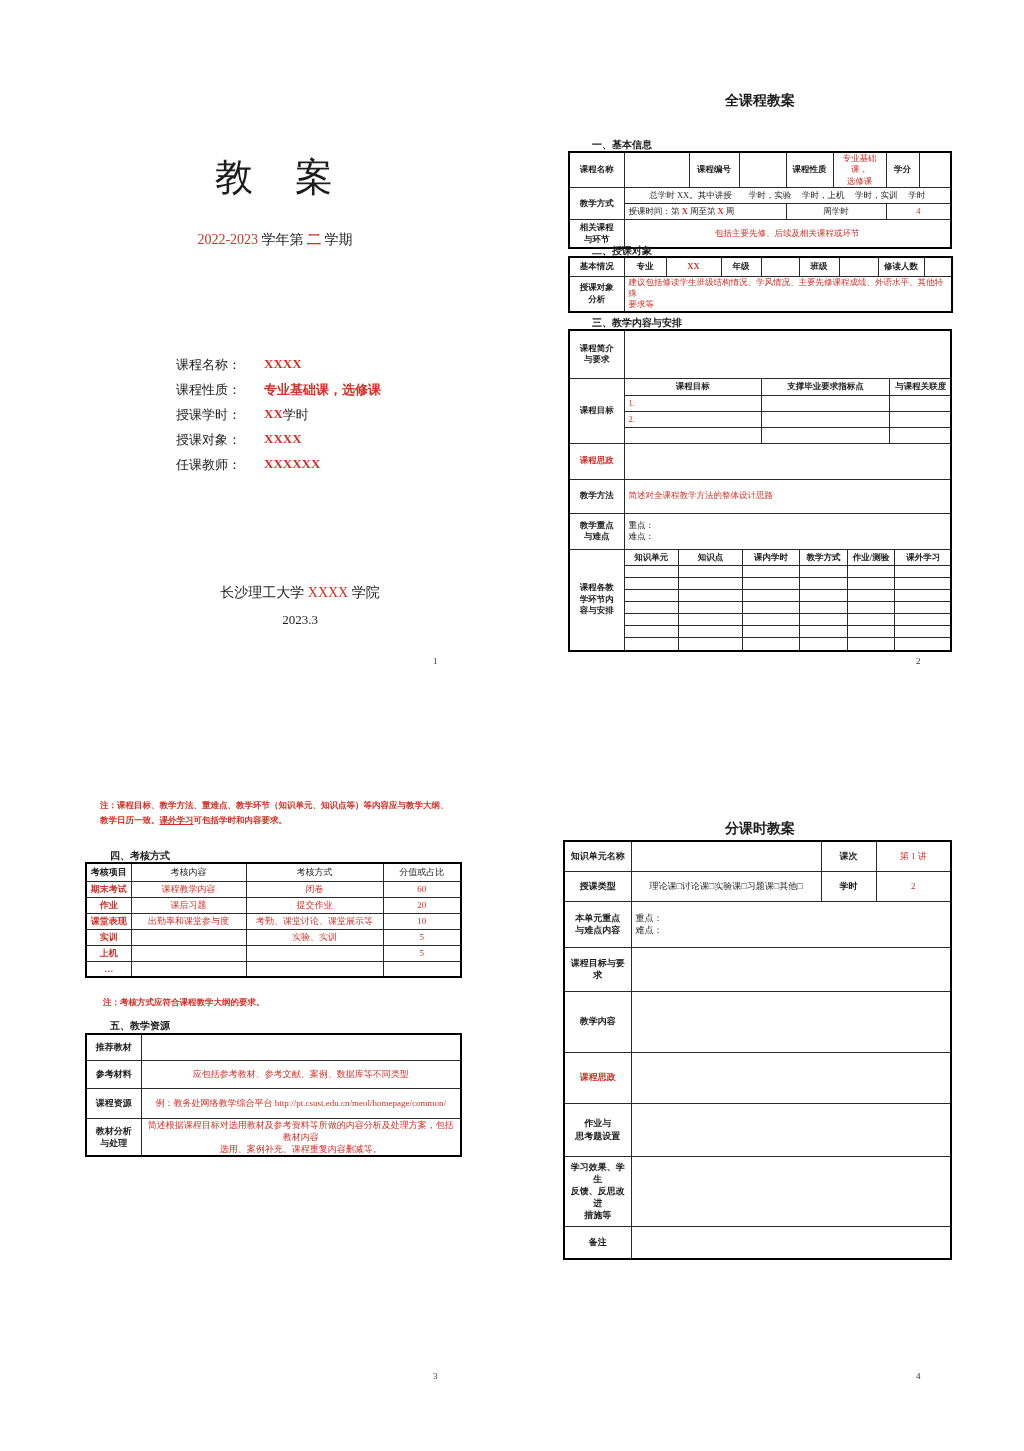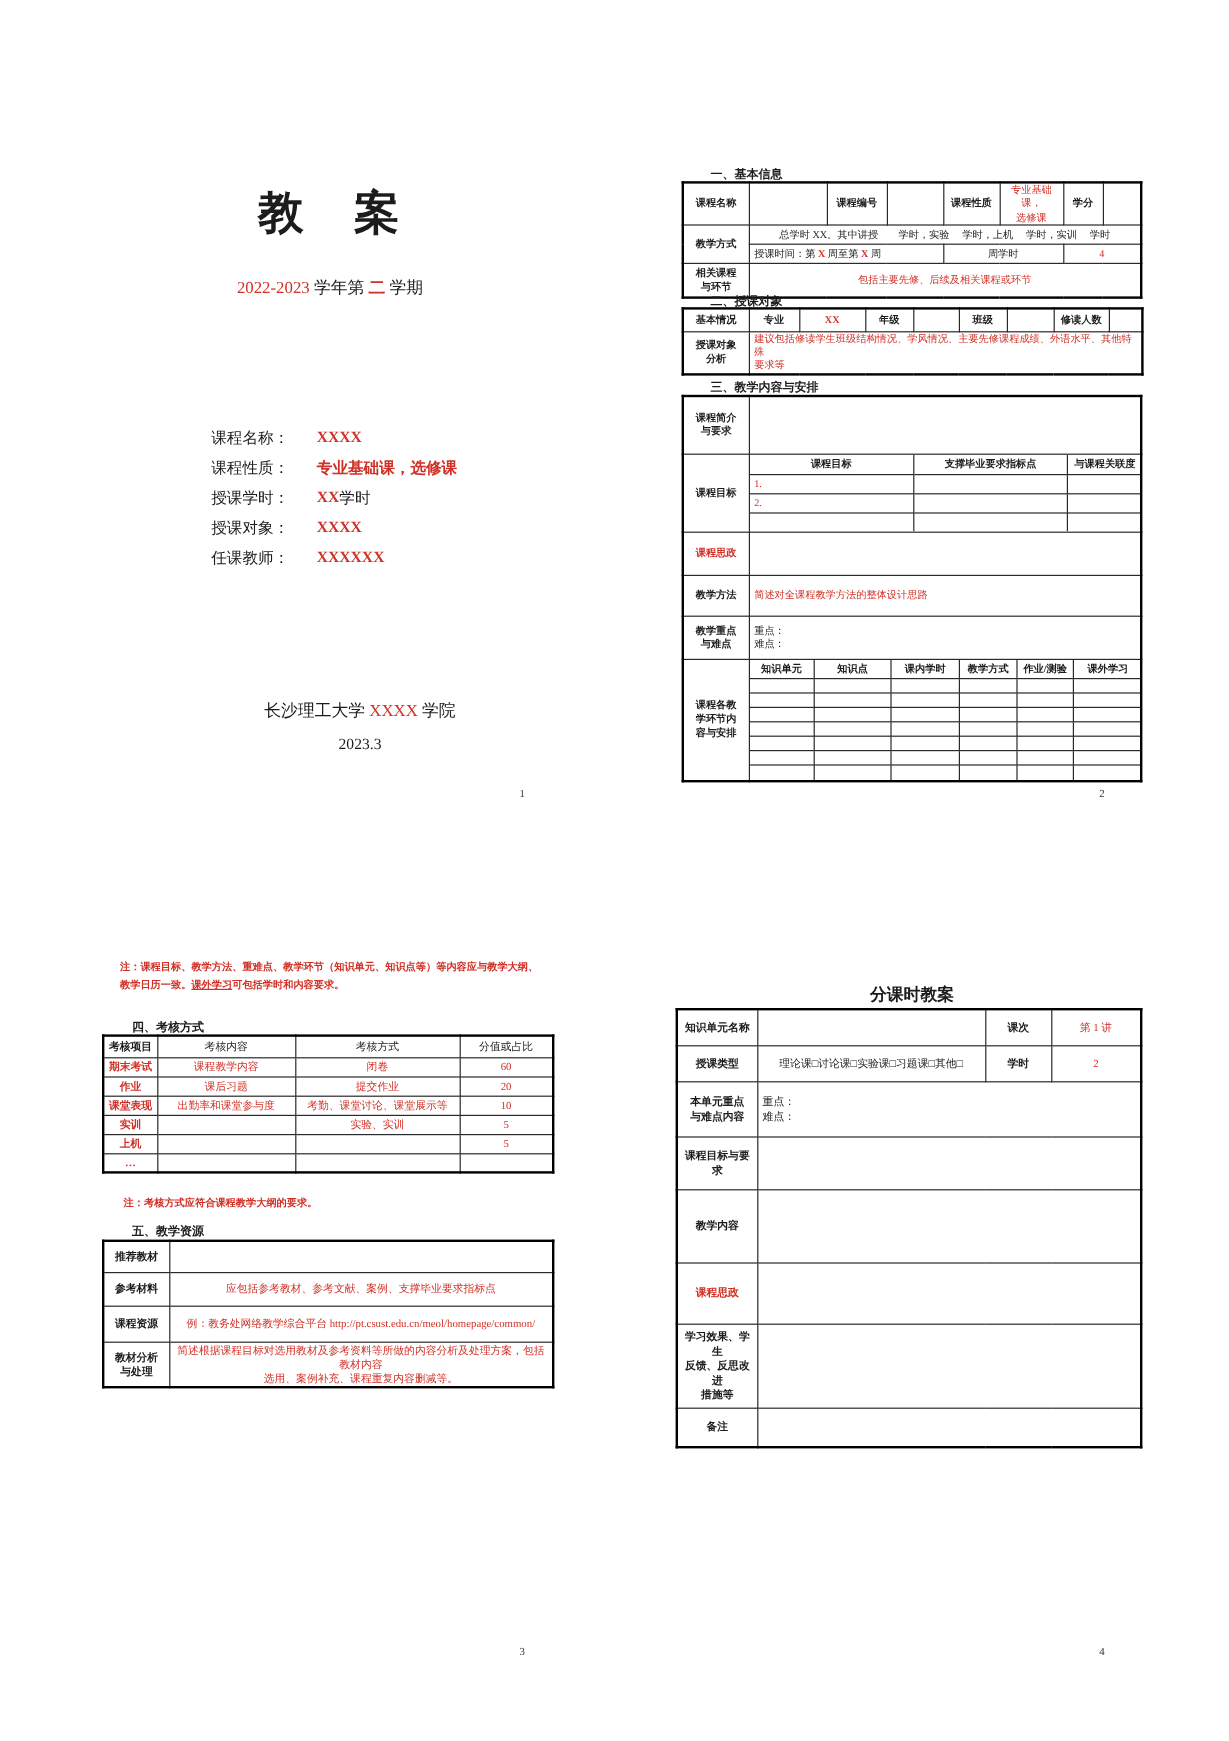--- a/index.html
+++ b/index.html
@@ -18,21 +18,21 @@
   .left{text-align:left !important;padding-left:4px !important;}
   .p0{padding:0 !important;vertical-align:top !important;}
   .sub{width:100%;border-collapse:collapse;table-layout:fixed;}
   .sub td{border:1px solid #2a2a2a;font-size:8.5px;padding:0 2px;text-align:center;}
   .sub tr td:first-child{border-left:none;}
   .sub tr td:last-child{border-right:none;}
   .sub tr:first-child td{border-top:none;}
   .sub tr:last-child td{border-bottom:none;}
   .h{font-size:10px;font-weight:bold;}
   .pgnum{font-size:9px;color:#333;}
-  .p1title{font-size:38px;font-weight:bold;letter-spacing:2px;}
+  .p1title{font-size:38px;font-weight:normal;letter-spacing:2px;}
   .p1sem{font-size:14px;}
   .p1field{font-size:13px;height:25px;display:flex;}
   .p1field .lb{width:88px;}
   .doc-title{font-size:14px;font-weight:bold;font-family:"Liberation Sans","DejaVu Sans",sans-serif;}
 </style>
 </head>
 <body>
 
 <div id="canvas">
 
@@ -74,20 +74,21 @@
   </div>
 
   <div class="abs ctr" style="left:100px;top:584px;width:400px;font-size:14px;">
     <span>长沙理工大学 </span>
     <span class="red">XXXX</span>
     <span> 学院</span>
   </div>
   <div class="abs ctr" style="left:100px;top:612px;width:400px;font-size:13px;">2023.3</div>
   <div class="abs pgnum" style="left:433px;top:656px;">1</div>
 
+  <div class="abs doc-title ctr" style="left:565px;top:92px;width:390px;">全课程教案</div>
 
   <div class="abs h" style="left:592px;top:138px;">一、基本信息</div>
 
   <table class="tbl" style="left:568px;top:151px;width:382px;">
     <colgroup>
         <col style="width:55px">
         <col style="width:65px">
         <col style="width:50px">
         <col style="width:47px">
         <col style="width:47px">
@@ -376,21 +377,21 @@
         <col style="width:55px">
         <col style="width:320px">
       </colgroup>
     <tbody>
         <tr style="height:26px">
       <td class="b">推荐教材</td>
       <td></td>
     </tr>
     <tr style="height:28px">
       <td class="b">参考材料</td>
-      <td class="red">应包括参考教材、参考文献、案例、支撑毕业要求指标点</td>
+      <td class="red">应包括参考教材、参考文献、案例、数据库等不同类型</td>
     </tr>
     <tr style="height:30px">
       <td class="b">课程资源</td>
       <td class="red">例：教务处网络教学综合平台 http://pt.csust.edu.cn/meol/homepage/common/</td>
     </tr>
     <tr style="height:38px">
       <td class="b pre">教材分析
 与处理</td>
       <td class="red pre">简述根据课程目标对选用教材及参考资料等所做的内容分析及处理方案，包括教材内容
 选用、案例补充、课程重复内容删减等。</td>
@@ -433,20 +434,25 @@
       <td colspan="3"></td>
     </tr>
     <tr style="height:61px">
       <td class="b">教学内容</td>
       <td colspan="3"></td>
     </tr>
     <tr style="height:51px">
       <td class="red b">课程思政</td>
       <td colspan="3"></td>
     </tr>
+    <tr style="height:53px">
+      <td class="b pre">作业与
+思考题设置</td>
+      <td colspan="3"></td>
+    </tr>
     <tr style="height:70px">
       <td class="b pre">学习效果、学生
 反馈、反思改进
 措施等</td>
       <td colspan="3"></td>
     </tr>
     <tr style="height:33px">
       <td class="b">备注</td>
       <td colspan="3"></td>
     </tr>

